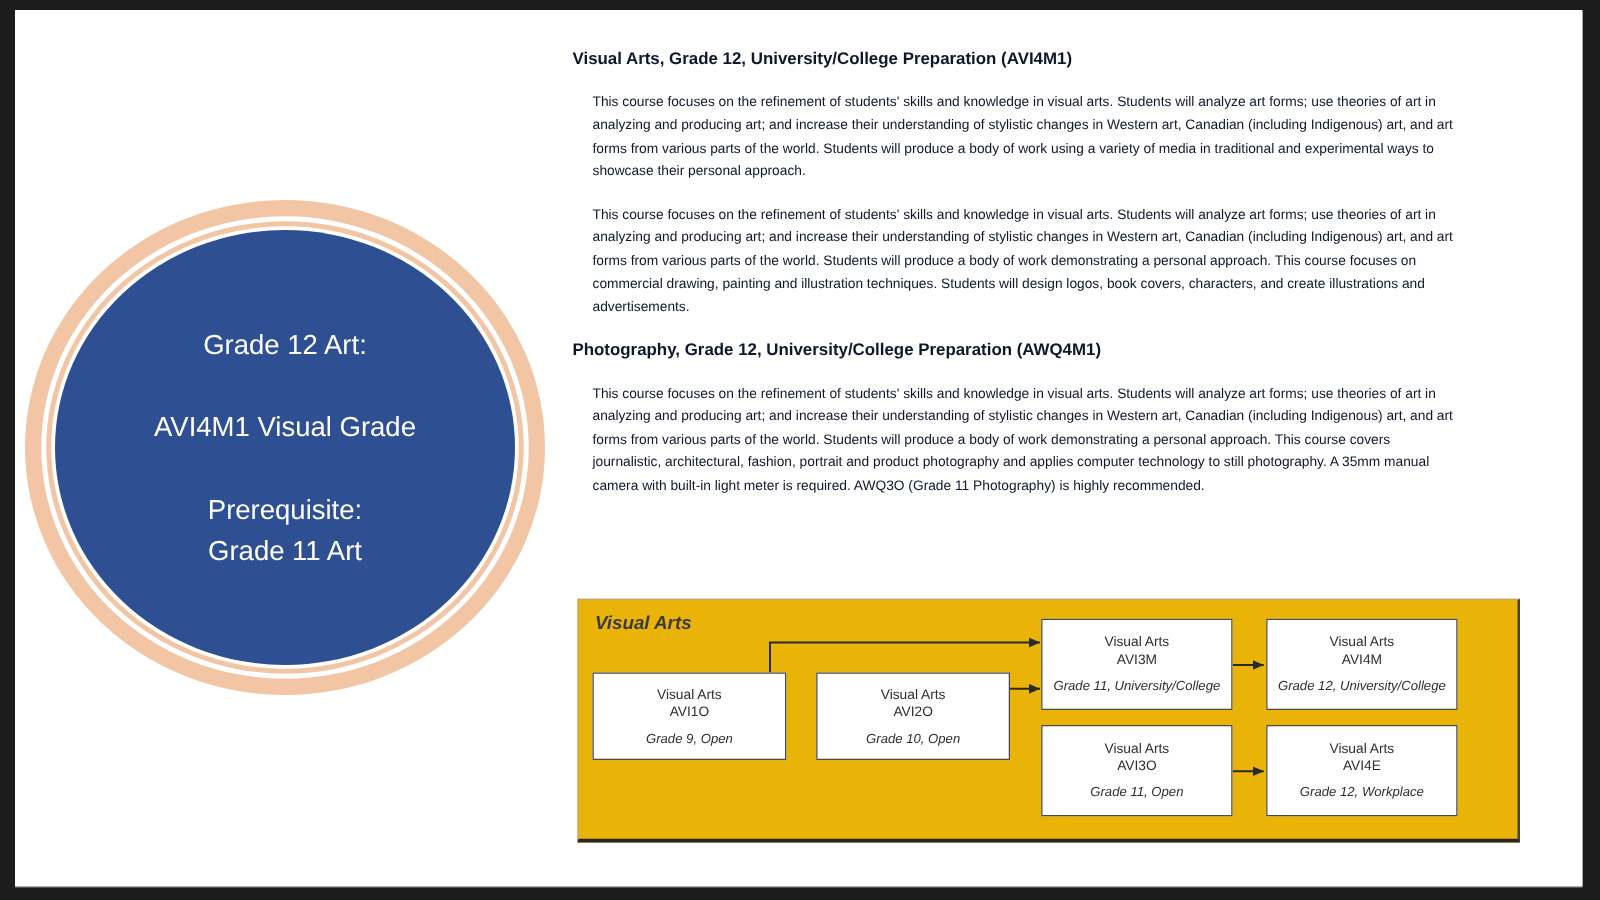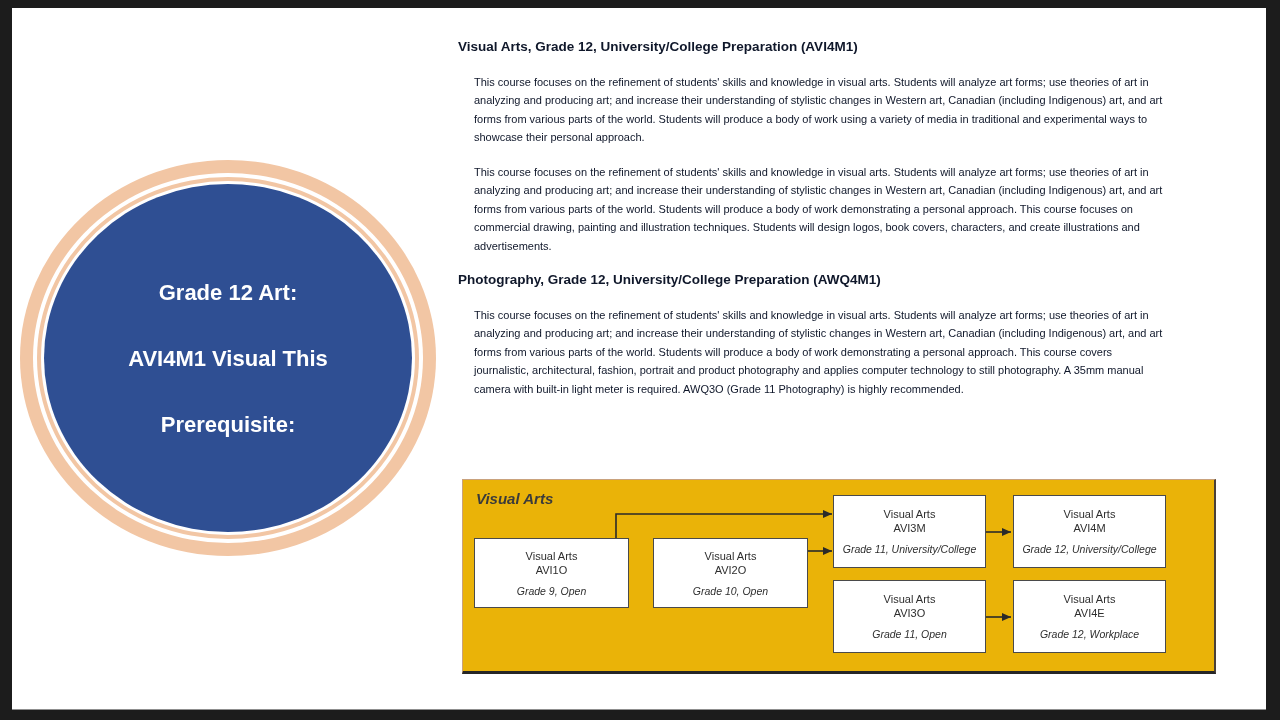--- a/index.html
+++ b/index.html
@@ -18,21 +18,21 @@
   .badge .ring { position:absolute; border-radius:50%; }
   .ring-outer   { inset:0;    background:#F2C6A4; }
   .ring-white1  { inset:13px; background:#FFFFFF; }
   .ring-thin    { inset:17px; background:#F2C6A4; }
   .ring-white2  { inset:21px; background:#FFFFFF; }
   .ring-fill    {
     inset:24px; background:#2F4F93;
     display:flex; flex-direction:column; align-items:center; justify-content:center;
   }
   .badge-line {
-    color:#FFFFFF; font-size:22px; font-weight:bold; line-height:33px;
+    color:#FFFFFF; font-size:22px; font-weight:normal; line-height:33px;
     min-height:33px; text-align:center; white-space:nowrap;
   }
 
   
   .courses { position:absolute; left:446px; top:30px; width:726px; color:#0f172a; }
   .course { margin:0 0 12px 0; }
   .course h3 { margin:0; font-size:13.5px; line-height:18.5px; font-weight:bold; }
   .course p  { margin:16px; font-size:11px; line-height:18.5px; }
 
   
@@ -67,23 +67,24 @@
 <div class="slide">
 
   <div class="badge">
     <div class="ring ring-outer"></div>
     <div class="ring ring-white1"></div>
     <div class="ring ring-thin"></div>
     <div class="ring ring-white2"></div>
     <div class="ring ring-fill">
       <div class="badge-line">Grade 12 Art:</div>
       <div class="badge-line"></div>
-      <div class="badge-line">AVI4M1 Visual This</div>
+      <div class="badge-line">AVI4M1 Visual Grade</div>
       <div class="badge-line"></div>
       <div class="badge-line">Prerequisite:</div>
+      <div class="badge-line">Grade 11 Art</div>
     </div>
   </div>
 
   <div class="courses">
     <section class="course">
       <h3>Visual Arts, Grade 12, University/College Preparation (AVI4M1)</h3>
       <p>This course focuses on the refinement of students' skills and knowledge in visual arts. Students will analyze art forms; use theories of art in analyzing and producing art; and increase their understanding of stylistic changes in Western art, Canadian (including Indigenous) art, and art forms from various parts of the world. Students will produce a body of work using a variety of media in traditional and experimental ways to showcase their personal approach.</p>
     </section>
     <section class="course">
       <p>This course focuses on the refinement of students' skills and knowledge in visual arts. Students will analyze art forms; use theories of art in analyzing and producing art; and increase their understanding of stylistic changes in Western art, Canadian (including Indigenous) art, and art forms from various parts of the world. Students will produce a body of work demonstrating a personal approach. This course focuses on commercial drawing, painting and illustration techniques. Students will design logos, book covers, characters, and create illustrations and advertisements.</p>

